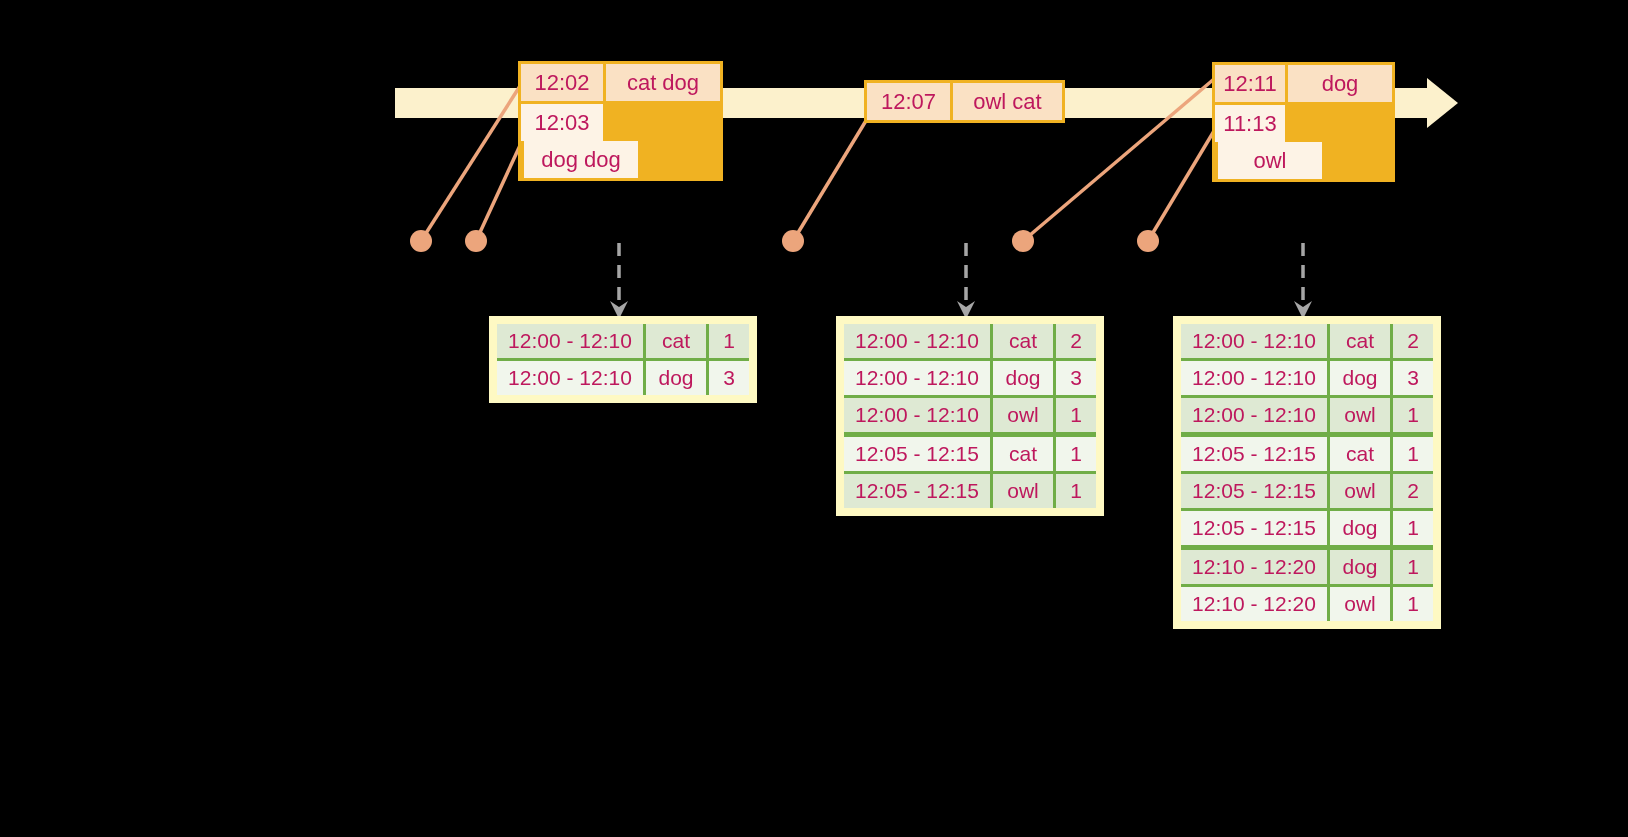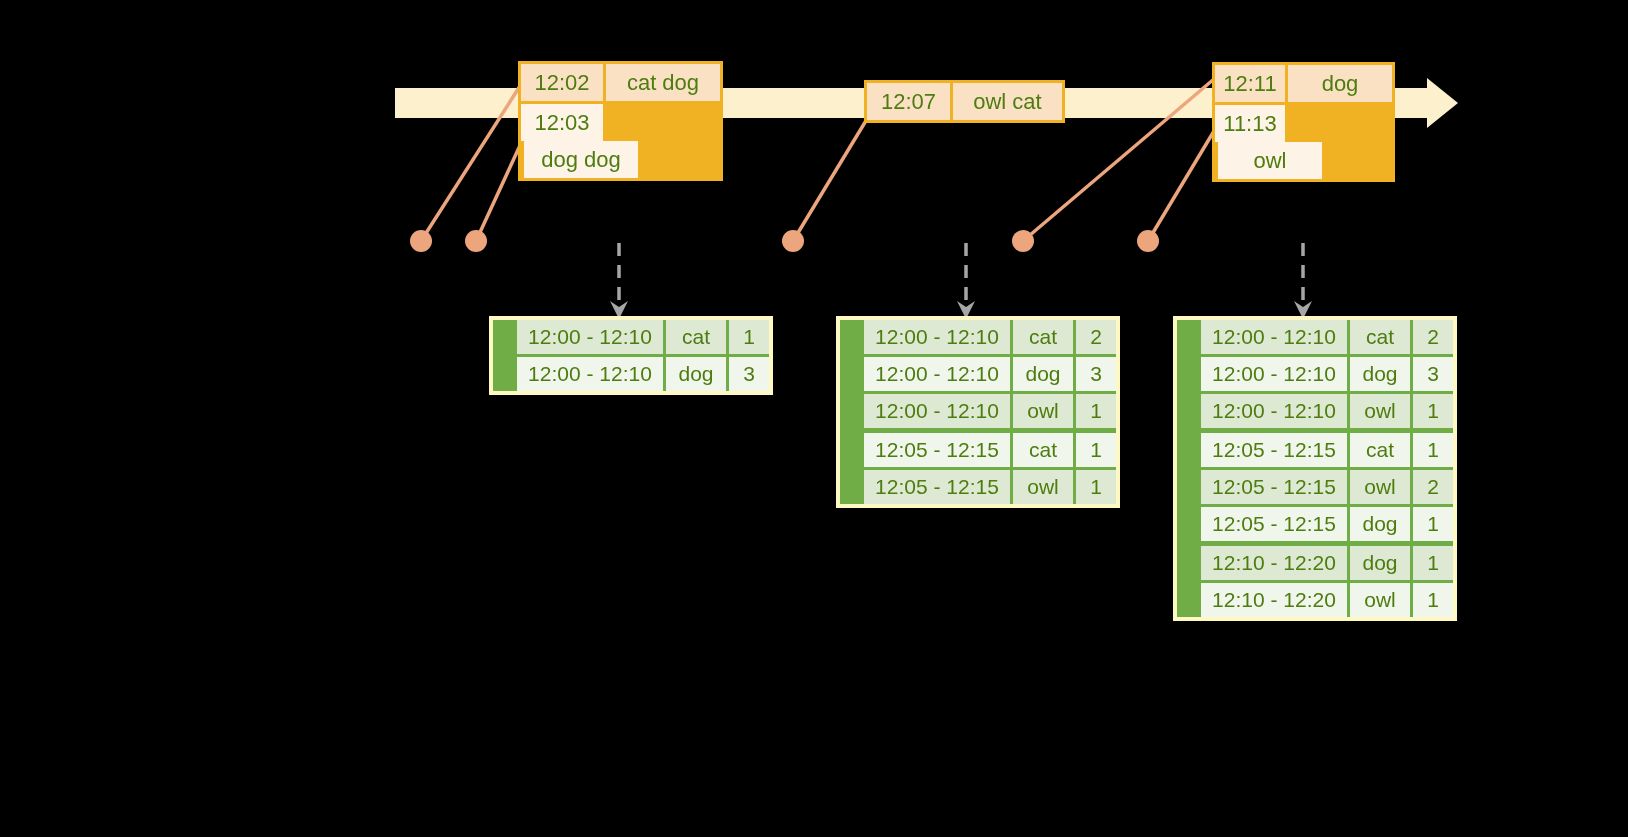--- a/index.html
+++ b/index.html
@@ -1,38 +1,38 @@
 <!DOCTYPE html>
 <html><head>
 <meta charset="utf-8">
 <style>
   html,body{margin:0;padding:0;background:#000;}
   .canvas{position:relative;width:1628px;height:810px;background:#000;overflow:hidden;
-          font-family:"Liberation Sans","DejaVu Sans",sans-serif;color:#4d7c0f;}
+          font-family:"Liberation Sans","DejaVu Sans",sans-serif;color:#be185d;}
   svg.layer{position:absolute;left:0;top:0;z-index:1;}
 
   
   .etable{position:absolute;z-index:2;border:3px solid #F0B222;background:#F0B222;}
   .erow{display:flex;}
   .erow + .erow{border-top:3px solid #F0B222;flex-direction:column;}
   .ecell{height:37px;display:flex;align-items:center;justify-content:center;
          font-size:22px;}
   .ecell + .ecell{border-left:3px solid #F0B222;}
   .erow:nth-child(odd) .ecell{background:#FAE1C4;}
   .erow:nth-child(even) .ecell{background:#FDF3E6;}
 
   #etableA{left:518px;top:61px;}
   #etableA .ecell.t{width:82px;} #etableA .ecell.w{width:114px;text-align:center;}
   #etableB{left:864px;top:80px;}
   #etableB .ecell.t{width:83px;} #etableB .ecell.w{width:109px;}
   #etableC{left:1212px;top:62px;}
   #etableC .ecell.t{width:70px;} #etableC .ecell.w{width:104px;}
 
   
-  .gtable{position:absolute;z-index:2;top:316px;border:4px solid #fef9c3;background:#70AD47;padding-left:24px;}
+  .gtable{position:absolute;z-index:2;top:316px;border:8px solid #fef9c3;background:#70AD47;}
   .grow{display:flex;}
   .grow + .grow{border-top:3px solid #70AD47;}
   .grow.gsep{border-top:5px solid #70AD47;}
   .gcell{height:34px;display:flex;align-items:center;justify-content:center;font-size:21px;}
   .gcell + .gcell{border-left:3px solid #70AD47;}
   .gcell.win{width:146px;} .gcell.word{width:60px;} .gcell.count{width:40px;}
   .grow:nth-child(odd) .gcell{background:#DEE9D3;}
   .grow:nth-child(even) .gcell{background:#F1F6EC;}
   #gtable1{left:489px;} #gtable2{left:836px;} #gtable3{left:1173px;}
 </style>

